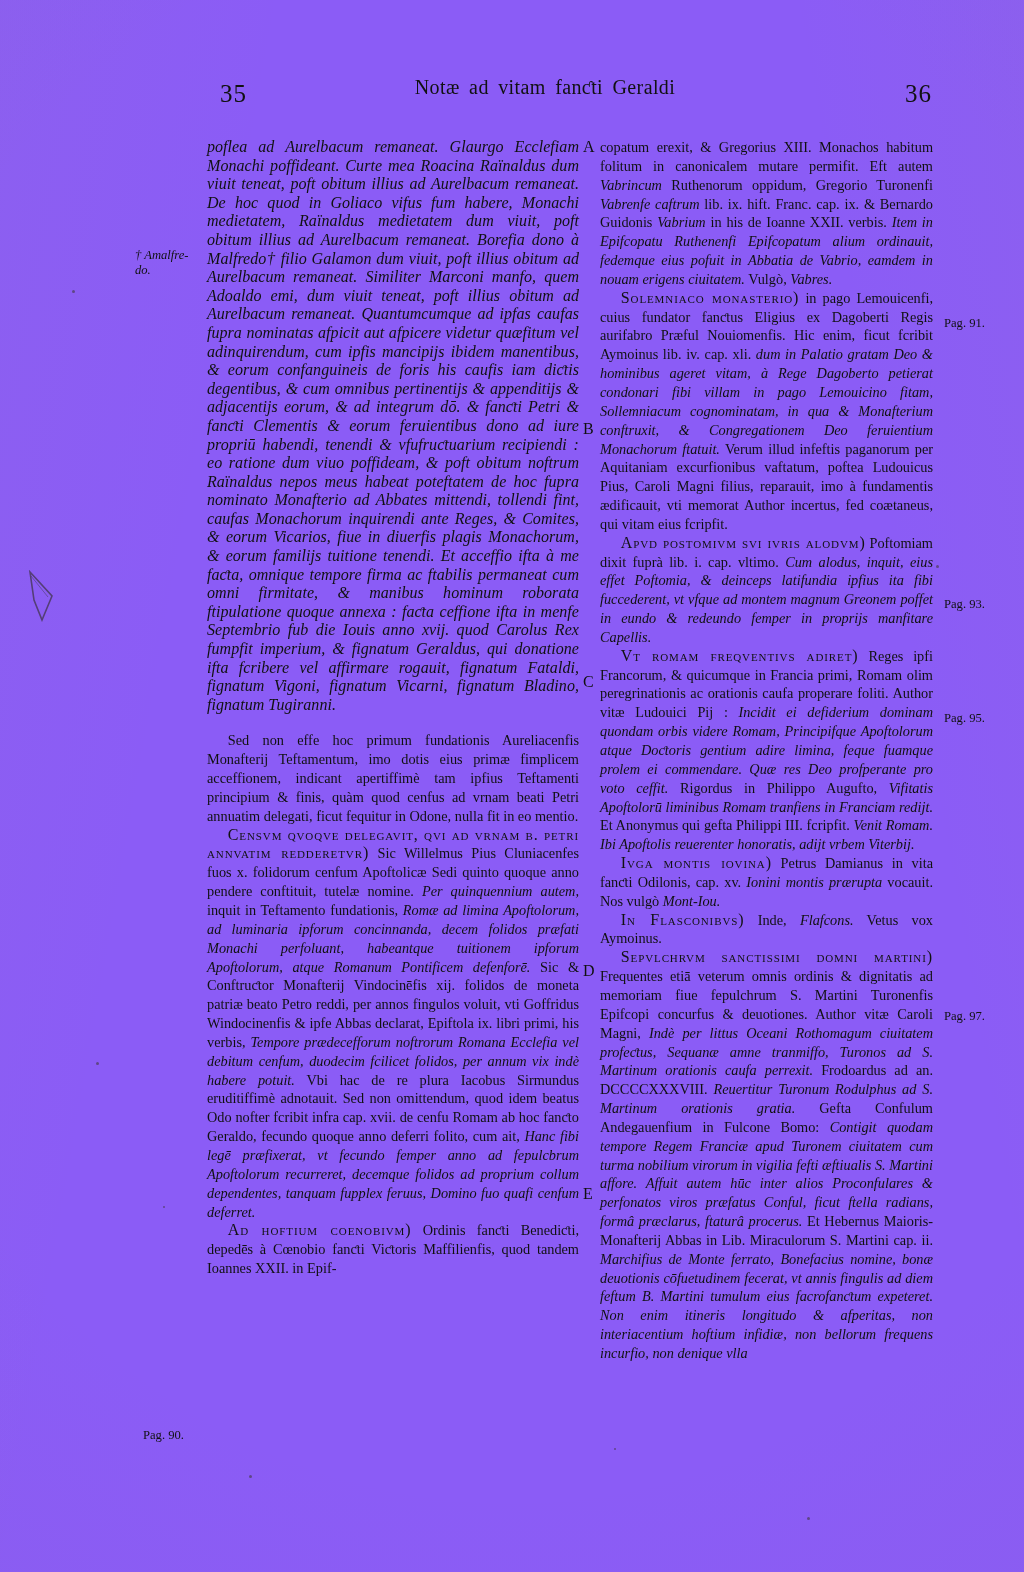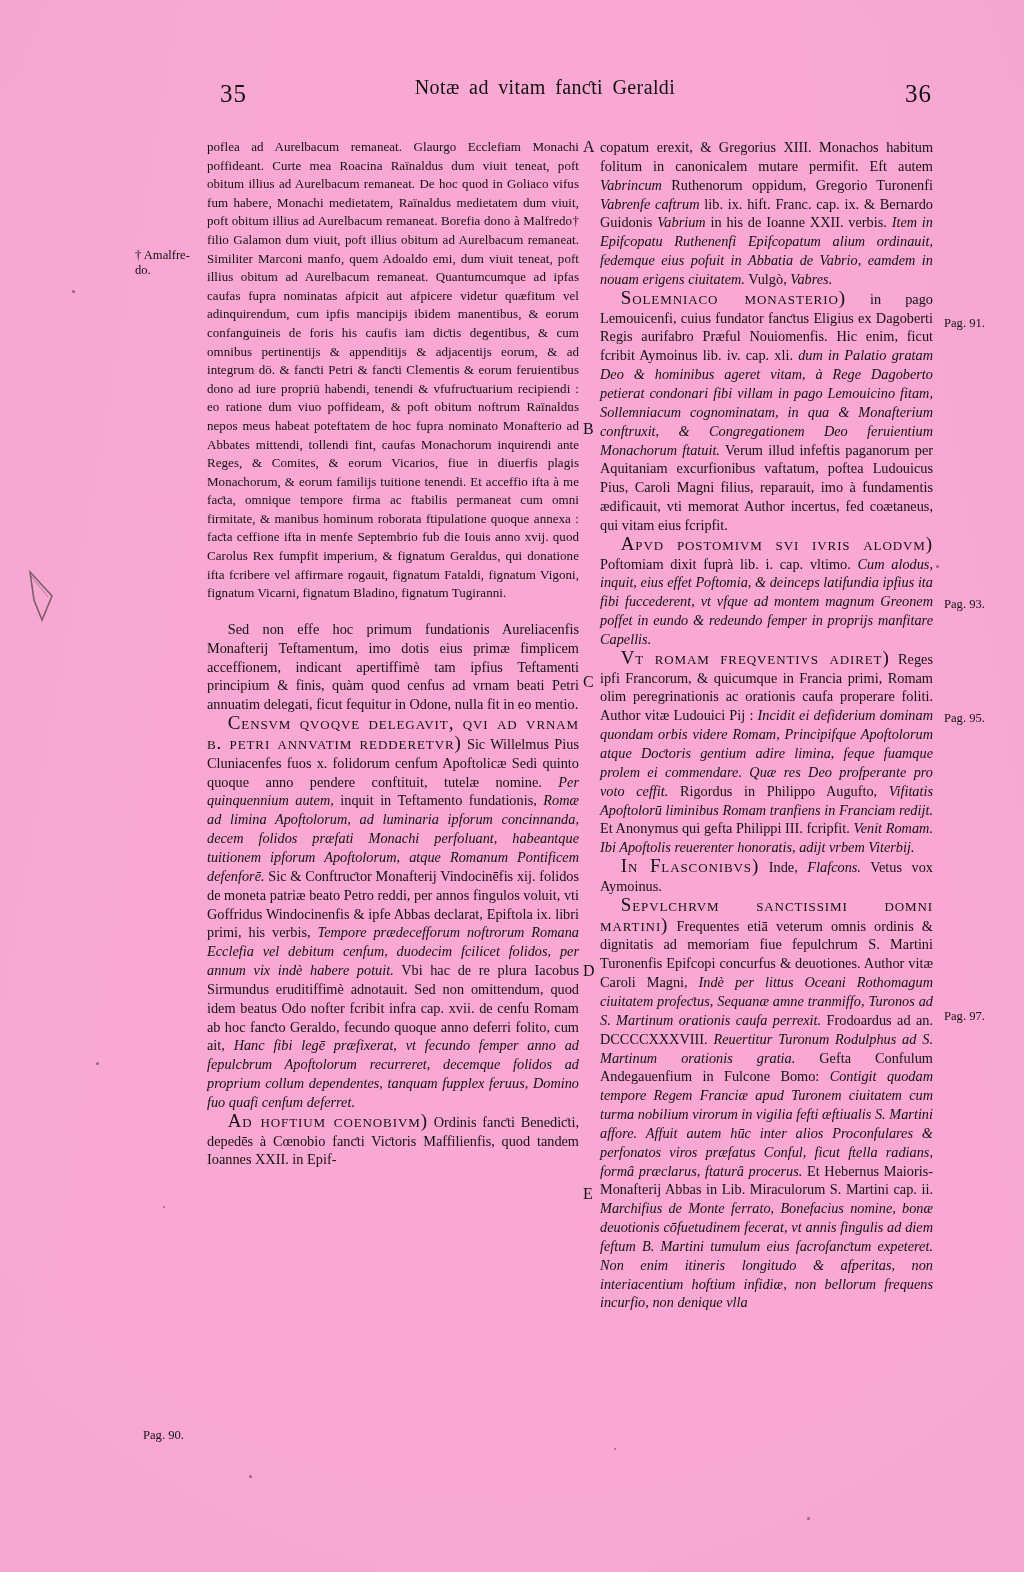--- a/index.html
+++ b/index.html
@@ -10,21 +10,21 @@
   body {
     font-family: "Liberation Serif", "DejaVu Serif", serif;
     color: #111111;
   }
 
   #page {
     position: relative;
     width: 1024px;
     height: 1572px;
     margin: 0 auto;
-    background: #f9a8d4;
+    background: #8b5cf6;
     overflow: hidden;
   }
 
   
   #paper-texture {
     position: absolute;
     inset: 0;
     background:
       radial-gradient(ellipse 120% 90% at 50% 45%, rgba(255,255,255,0) 55%, rgba(120,115,100,0.07) 100%),
       linear-gradient(100deg, rgba(160,150,130,0.05) 0%, rgba(255,255,255,0) 22%),
@@ -81,35 +81,37 @@
   
   .it {
     font-style: italic;
     font-family: "Liberation Serif", "DejaVu Serif", serif;
   }
   .rm { font-style: normal; }
   .sc {
     font-variant: small-caps;
     font-style: normal;
     letter-spacing: 0.9px;
-    font-size: 19px;
+    font-size: 16px;
   }
 
   
   .italic-block {
-    font-size: 13px;
+    font-style: italic;
+    font-size: 16px;
     line-height: 18.6px;
     letter-spacing: 0.05px;
   }
 
   
   .margin-note {
     position: absolute;
     font-size: 12.6px;
     line-height: 15px;
+    font-style: italic;
   }
   .margin-note.upright { font-style: normal; }
 
   .margin-letter {
     position: absolute;
     font-size: 16px;
     font-style: normal;
   }
 
   
@@ -170,20 +172,21 @@
   <div class="column" id="col-right">
 
     <p class="noindent"><span class="rm">copatum erexit, &amp; Gregorius XIII. Monachos habitum folitum in canonicalem mutare permifit. Eft autem </span><span class="it">Vabrincum</span><span class="rm"> Ruthenorum oppidum, Gregorio Turonenfi </span><span class="it">Vabrenfe caftrum</span><span class="rm"> lib. ix. hift. Franc. cap. ix. &amp; Bernardo Guidonis </span><span class="it">Vabrium</span><span class="rm"> in his de Ioanne XXII. verbis. </span><span class="it">Item in Epifcopatu Ruthenenfi Epifcopatum alium ordinauit, fedemque eius pofuit in Abbatia de Vabrio, eamdem in nouam erigens ciuitatem.</span><span class="rm"> Vulgò, </span><span class="it">Vabres.</span></p>
 
     <p><span class="sc">Solemniaco monasterio)</span><span class="rm"> in pago Lemouicenfi, cuius fundator fanƈtus Eligius ex Dagoberti Regis aurifabro Præful Nouiomenfis. Hic enim, ficut fcribit Aymoinus lib. iv. cap. xli. </span><span class="it">dum in Palatio gratam Deo &amp; hominibus ageret vitam, à Rege Dagoberto petierat condonari fibi villam in pago Lemouicino fitam, Sollemniacum cognominatam, in qua &amp; Monafterium conftruxit, &amp; Congregationem Deo feruientium Monachorum ftatuit.</span><span class="rm"> Verum illud infeftis paganorum per Aquitaniam excurfionibus vaftatum, poftea Ludouicus Pius, Caroli Magni filius, reparauit, imo à fundamentis ædificauit, vti memorat Author incertus, fed coætaneus, qui vitam eius fcripfit.</span></p>
 
     <p><span class="sc">Apvd postomivm svi ivris alodvm)</span><span class="rm"> Poftomiam dixit fuprà lib. i. cap. vltimo. </span><span class="it">Cum alodus, inquit, eius effet Poftomia, &amp; deinceps latifundia ipfius ita fibi fuccederent, vt vfque ad montem magnum Greonem poffet in eundo &amp; redeundo femper in proprijs manfitare Capellis.</span></p>
 
     <p><span class="sc">Vt romam freqventivs adiret)</span><span class="rm"> Reges ipfi Francorum, &amp; quicumque in Francia primi, Romam olim peregrinationis ac orationis caufa properare foliti. Author vitæ Ludouici Pij : </span><span class="it">Incidit ei defiderium dominam quondam orbis videre Romam, Principifque Apoftolorum atque Doƈtoris gentium adire limina, feque fuamque prolem ei commendare. Quæ res Deo profperante pro voto ceffit.</span><span class="rm"> Rigordus in Philippo Augufto, </span><span class="it">Vifitatis Apoftolorū liminibus Romam tranfiens in Franciam redijt.</span><span class="rm"> Et Anonymus qui gefta Philippi III. fcripfit. </span><span class="it">Venit Romam. Ibi Apoftolis reuerenter honoratis, adijt vrbem Viterbij.</span></p>
 
+    <p><span class="sc">Ivga montis iovina)</span><span class="rm"> Petrus Damianus in vita fanƈti Odilonis, cap. xv. </span><span class="it">Ionini montis prærupta</span><span class="rm"> vocauit. Nos vulgò </span><span class="it">Mont-Iou.</span></p>
 
     <p><span class="sc">In Flasconibvs)</span><span class="rm"> Inde, </span><span class="it">Flafcons.</span><span class="rm"> Vetus vox Aymoinus.</span></p>
 
     <p><span class="sc">Sepvlchrvm sanctissimi domni martini)</span><span class="rm"> Frequentes etiā veterum omnis ordinis &amp; dignitatis ad memoriam fiue fepulchrum S. Martini Turonenfis Epifcopi concurfus &amp; deuotiones. Author vitæ Caroli Magni, </span><span class="it">Indè per littus Oceani Rothomagum ciuitatem profeƈtus, Sequanæ amne tranmiffo, Turonos ad S. Martinum orationis caufa perrexit.</span><span class="rm"> Frodoardus ad an. DCCCCXXXVIII. </span><span class="it">Reuertitur Turonum Rodulphus ad S. Martinum orationis gratia.</span><span class="rm"> Gefta Confulum Andegauenfium in Fulcone Bomo: </span><span class="it">Contigit quodam tempore Regem Franciæ apud Turonem ciuitatem cum turma nobilium virorum in vigilia fefti æftiualis S. Martini affore. Affuit autem hūc inter alios Proconfulares &amp; perfonatos viros præfatus Conful, ficut ftella radians, formâ præclarus, ftaturâ procerus.</span><span class="rm"> Et Hebernus Maioris-Monafterij Abbas in Lib. Miraculorum S. Martini cap. ii. </span><span class="it">Marchifius de Monte ferrato, Bonefacius nomine, bonæ deuotionis cōfuetudinem fecerat, vt annis fingulis ad diem feftum B. Martini tumulum eius facrofanƈtum expeteret. Non enim itineris longitudo &amp; afperitas, non interiacentium hoftium infidiæ, non bellorum frequens incurfio, non denique vlla</span></p>
   </div>
 
   <svg id="corner-fold" viewBox="0 0 26 52">
     <path d="M2 2 L24 26 L14 50 L6 30 Z" fill="none" stroke="#2f2b24" stroke-width="1.6" opacity="0.8"></path>
     <path d="M3 6 L20 27" stroke="#2f2b24" stroke-width="1" opacity="0.5"></path>
   </svg>

